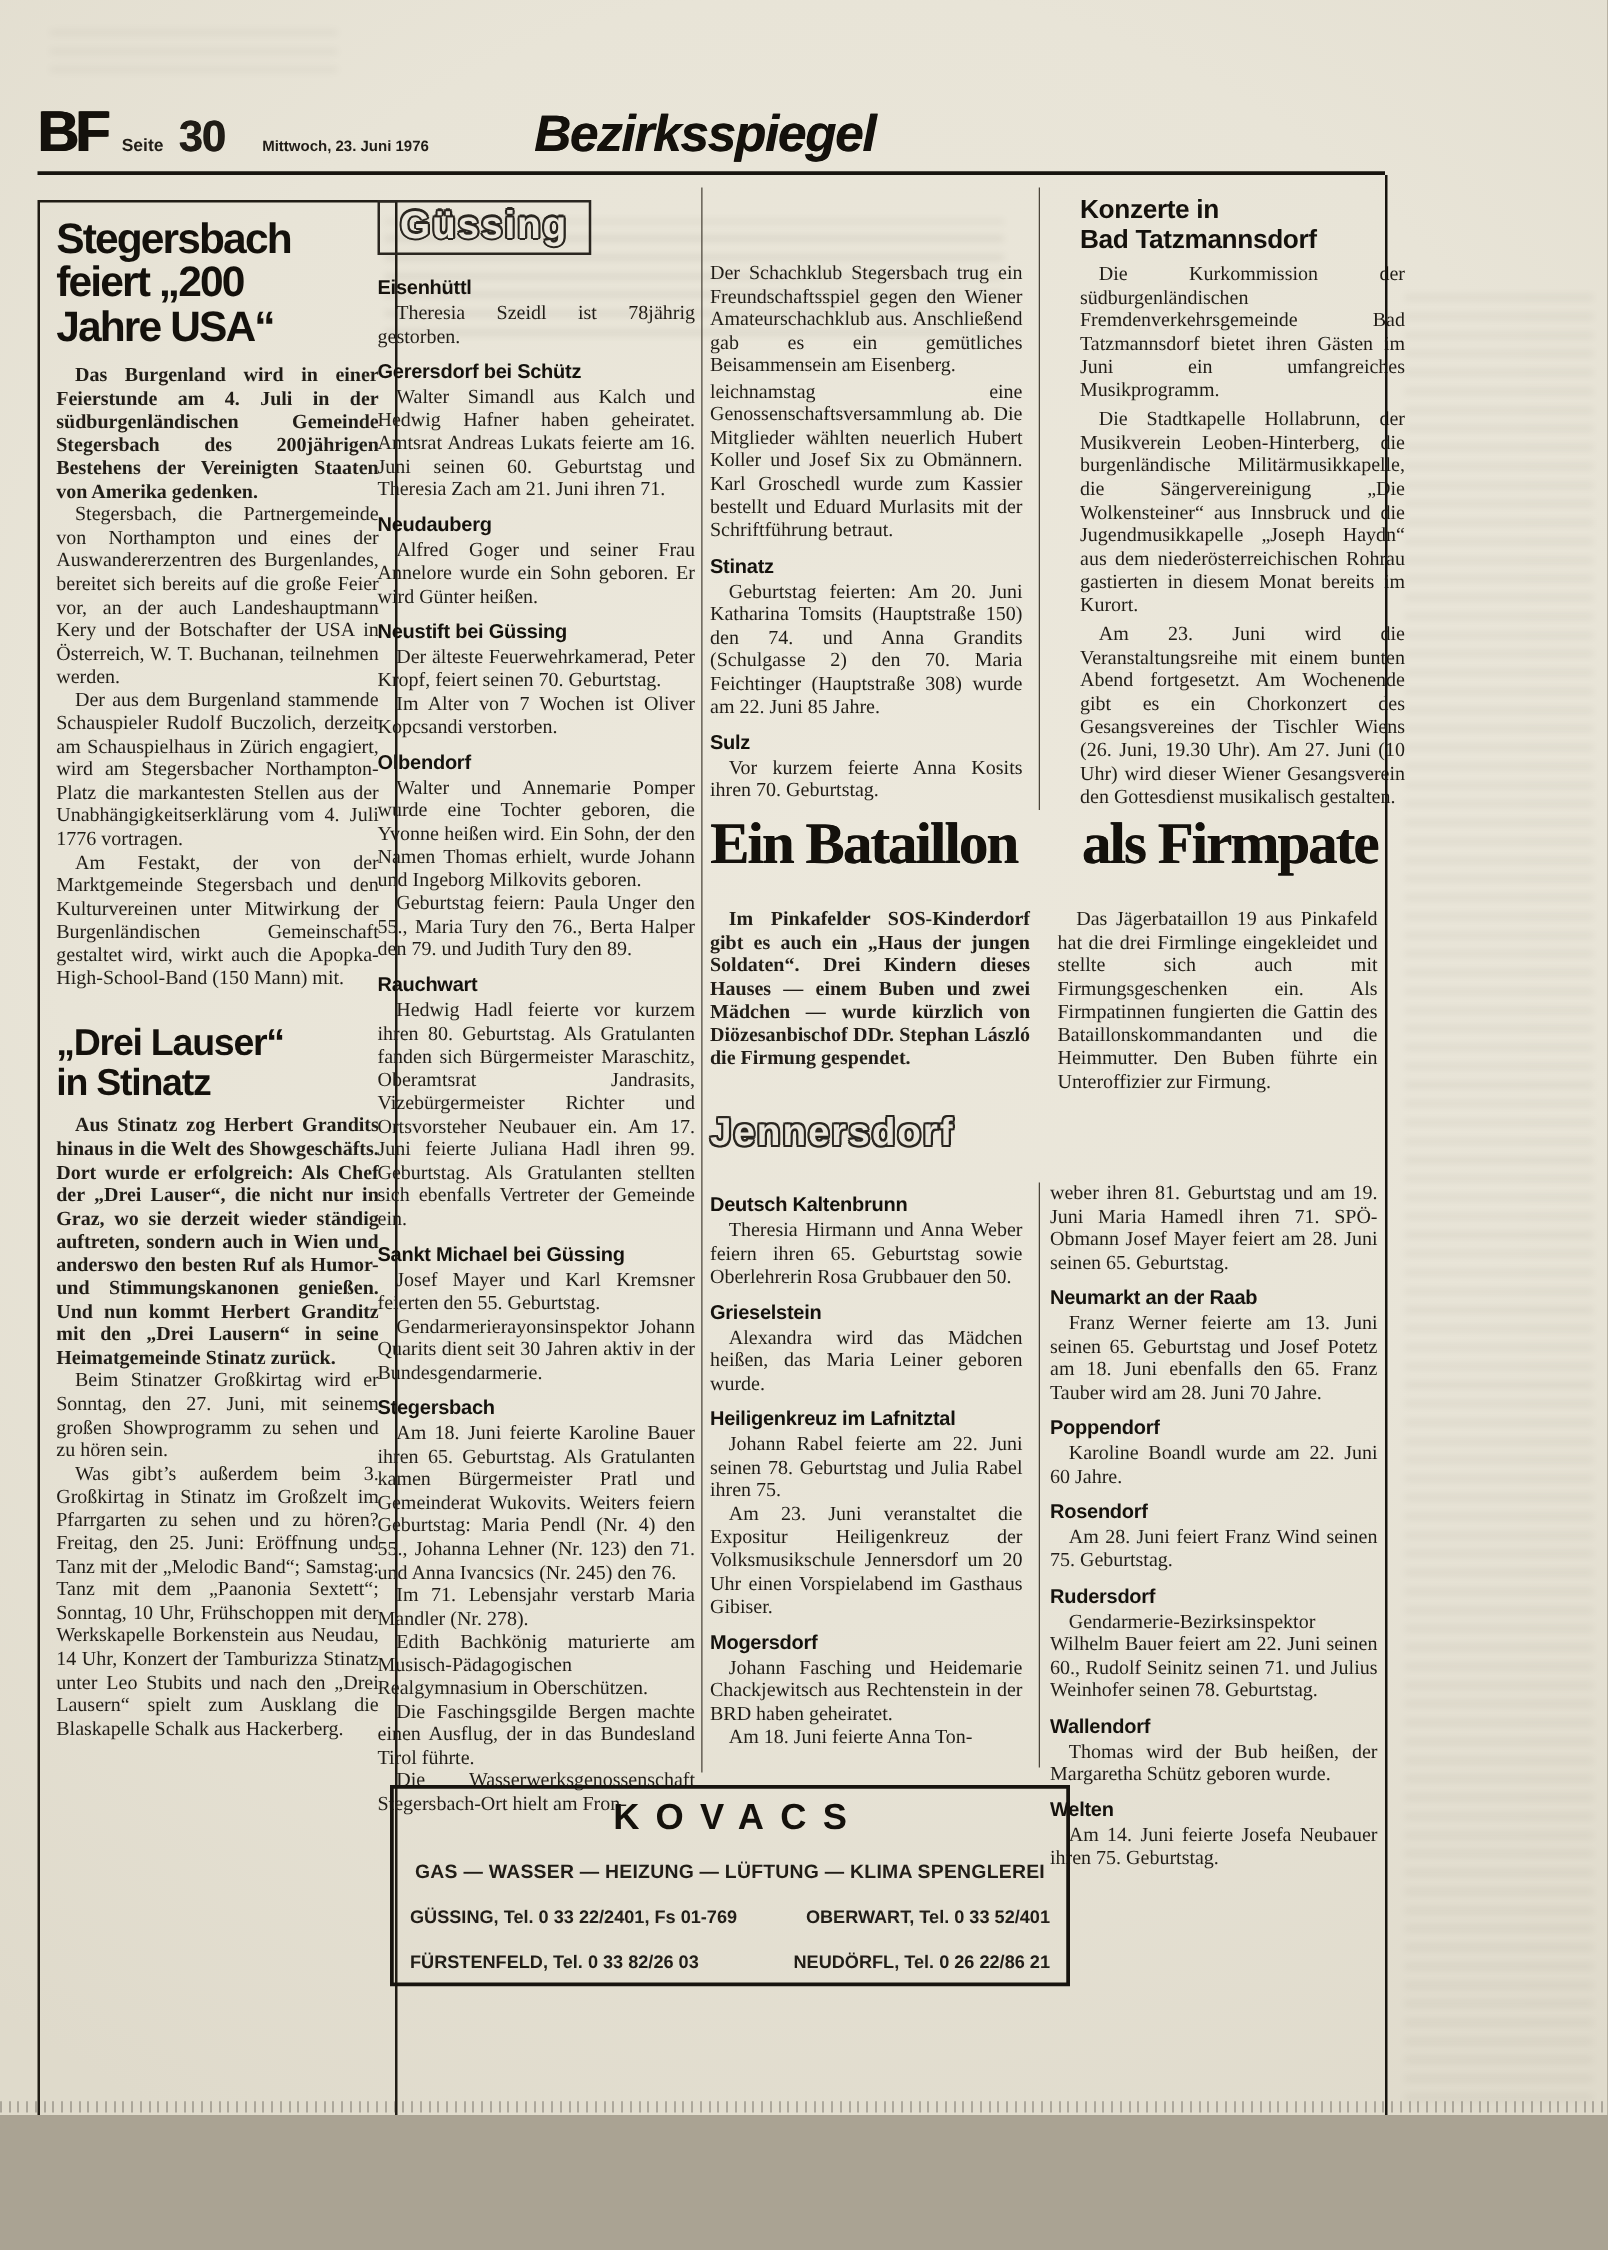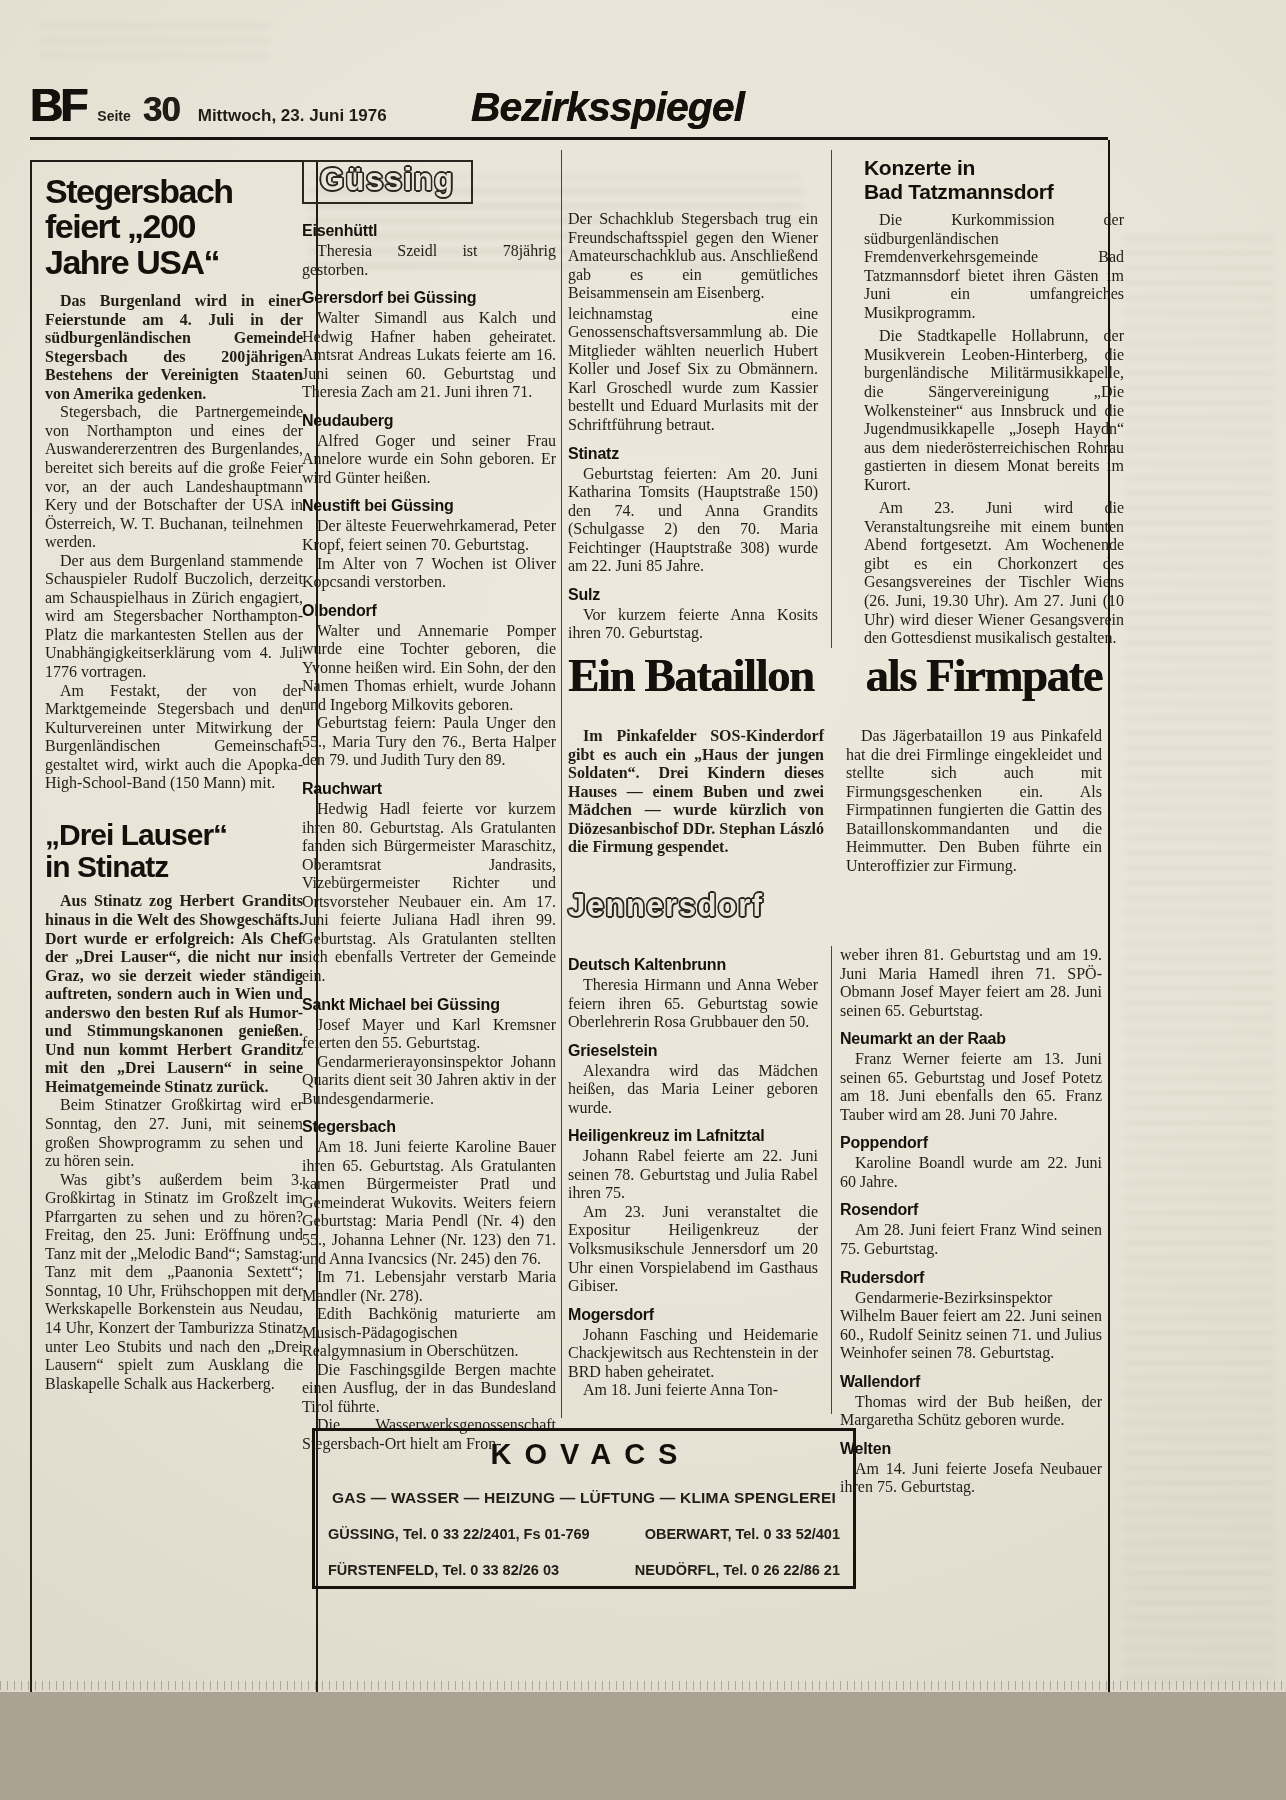--- a/index.html
+++ b/index.html
@@ -7,21 +7,21 @@
   .page{
     position:relative;width:1286px;height:1692px;margin:0 auto;overflow:hidden;
     background:radial-gradient(90% 70% at 52% 38%, #ece8dc 0%, #e8e4d7 55%, #dfdacb 100%);
     color:#211d17;font-family:"Liberation Serif",serif;
   }
   
   .masthead{position:absolute;left:30px;top:82px;width:1078px;display:flex;align-items:baseline;gap:12px;font-family:"Liberation Sans",sans-serif;}
   .bf-logo{font-weight:bold;font-size:46px;letter-spacing:-3px;line-height:1;color:#14110c;text-shadow:.7px 0 #14110c,-.5px 0 #14110c;}
   .seite-word{font-weight:bold;font-size:14px;}
   .page-num{font-weight:bold;font-size:35px;letter-spacing:-1px;text-shadow:.5px 0 #14110c;}
-  .issue-date{font-weight:bold;font-size:17px;margin-left:6px;}
+  .issue-date{font-weight:bold;font-size:12px;margin-left:18px;}
   .masthead-title{font-weight:bold;font-style:italic;font-size:41px;letter-spacing:-1px;margin-left:72px;color:#14110c;text-shadow:.4px 0 #14110c;}
   .header-rule{position:absolute;left:30px;top:137px;width:1078px;height:3px;background:#17140f;}
   
   .body-para{font-size:16px;line-height:1.16;text-align:justify;text-indent:15px;margin:0;hyphens:auto;-webkit-hyphens:auto;}
   .cont-para{text-indent:0;}
   .bold{font-weight:bold;}
   .entry{margin:0 0 9px;}
   .entry-head{font-family:"Liberation Sans",sans-serif;font-weight:bold;font-size:16px;letter-spacing:-.2px;margin:10px 0 2px;color:#15120d;}
   
   .col1{position:absolute;left:30px;top:160px;width:258px;height:1592px;border:2px solid #201c15;padding:12px 13px;}
@@ -130,21 +130,21 @@
 
         <div class="entry">
           <h4 class="entry-head">Eisenhüttl</h4>
           <div>
 
               <p class="body-para">Theresia Szeidl ist 78jährig gestorben.</p>
             </div>
         </div>
 
         <div class="entry">
-          <h4 class="entry-head">Gerersdorf bei Güssing</h4>
+          <h4 class="entry-head">Gerersdorf bei Schütz</h4>
           <div>
 
               <p class="body-para">Walter Simandl aus Kalch und Hedwig Hafner haben geheiratet. Amtsrat Andreas Lukats feierte am 16. Juni seinen 60. Geburtstag und Theresia Zach am 21. Juni ihren 71.</p>
             </div>
         </div>
 
         <div class="entry">
           <h4 class="entry-head">Neudauberg</h4>
           <div>
 

